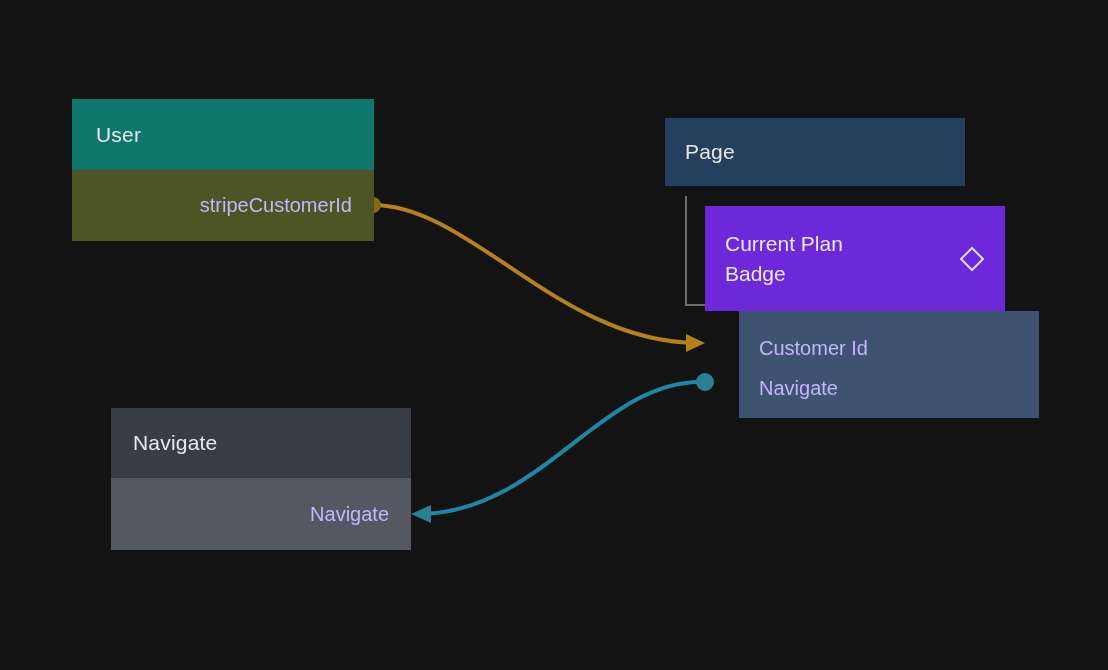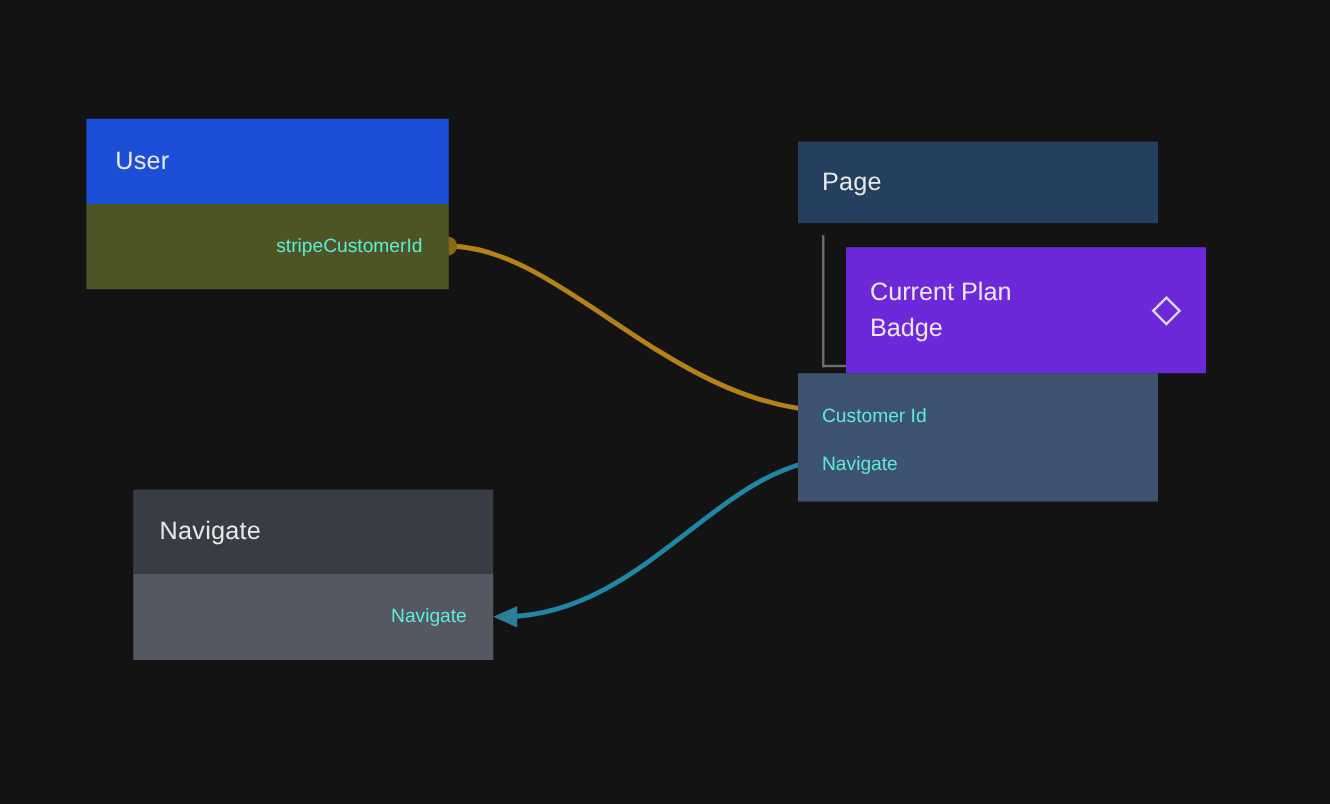--- a/index.html
+++ b/index.html
@@ -36,38 +36,38 @@
   .node-body {
     box-sizing: border-box;
     display: flex;
     flex-direction: column;
     justify-content: center;
   }
   .field-row {
     box-sizing: border-box;
     display: flex;
     align-items: center;
-    color: #5eead4;
-    font-size: 16px;
+    color: #c4b5fd;
+    font-size: 20px;
     white-space: nowrap;
   }
   .field-right {
     justify-content: flex-end;
   }
 
   
   #user-node {
     left: 72px;
     top: 99px;
     width: 302px;
     height: 142px;
   }
   #user-node .node-header {
     height: 71px;
-    background: #1d4ed8;
+    background: #0f766e;
     padding-left: 24px;
   }
   #user-node .node-body {
     height: 71px;
     background: #4d5524;
     padding-right: 22px;
   }
 
   
   #page-node {
@@ -117,21 +117,21 @@
     max-width: 180px;
   }
   .diamond-icon {
     width: 26px;
     height: 26px;
     flex: 0 0 auto;
   }
 
   
   #props-node {
-    left: 665px;
+    left: 739px;
     top: 311px;
     width: 300px;
     height: 130px;
   }
   #props-node .node-body {
     height: 107px;
     background: #3e5372;
     justify-content: flex-start;
     padding-top: 17px;
     padding-left: 20px;

